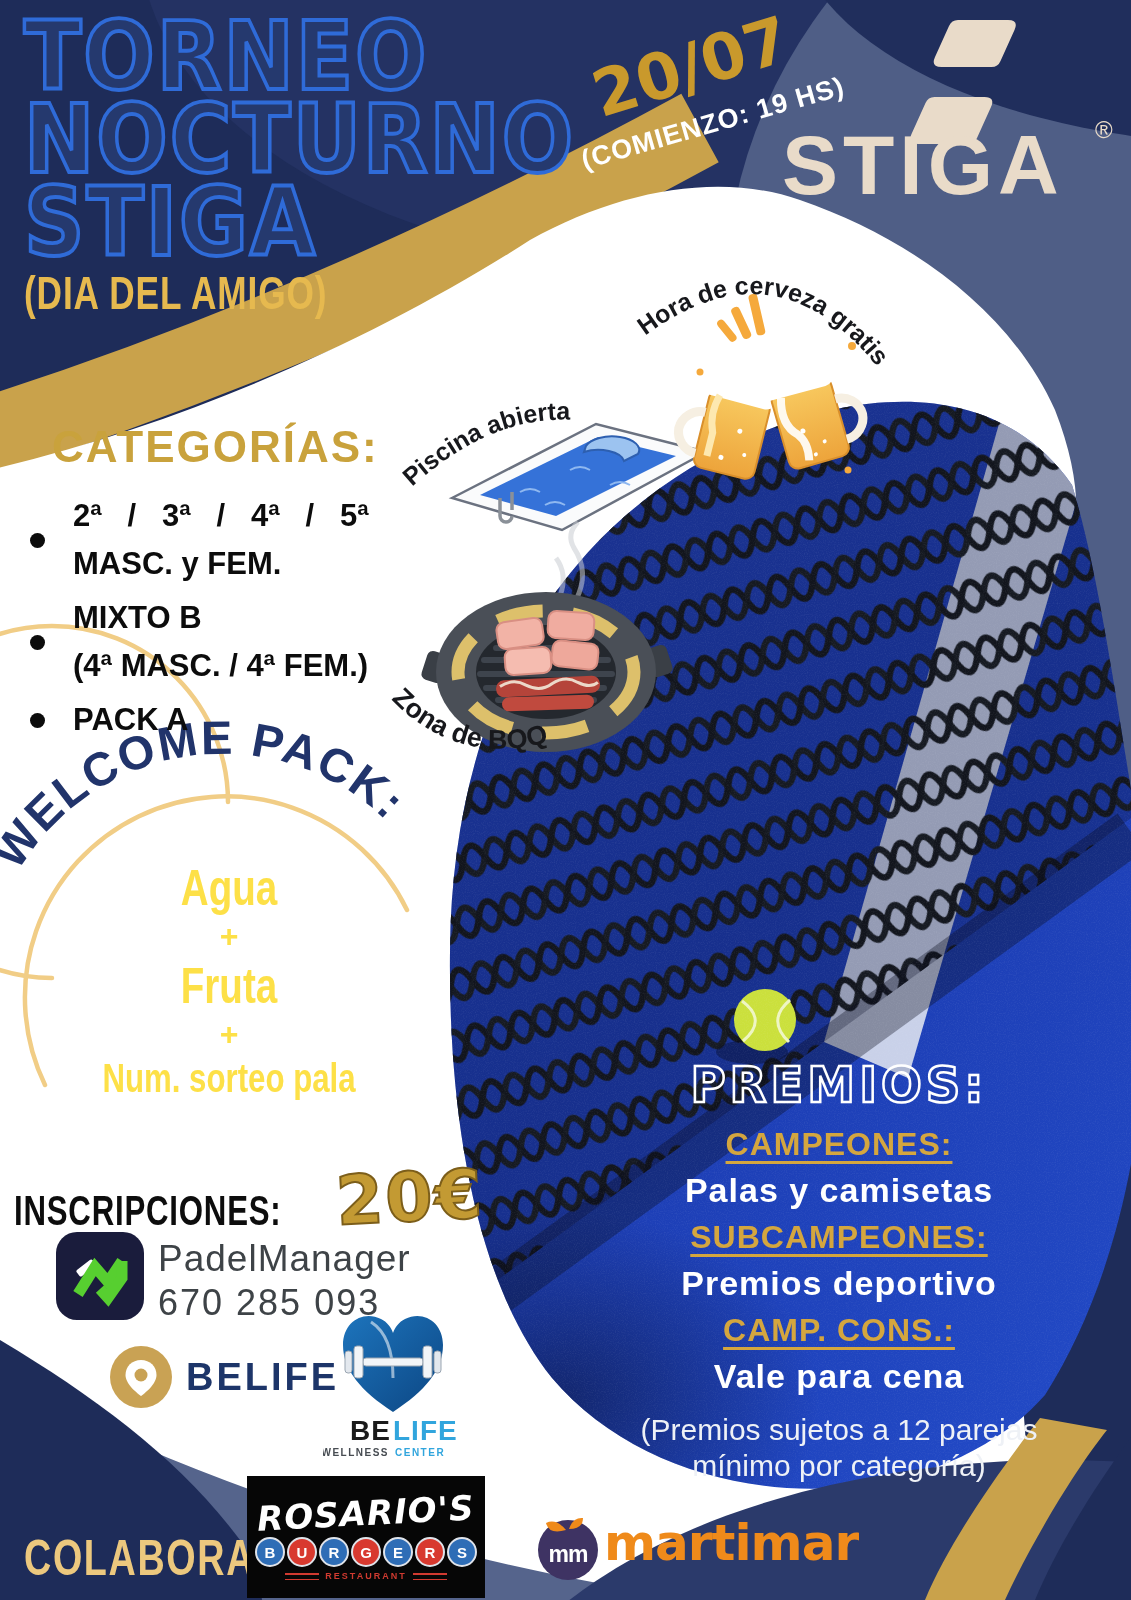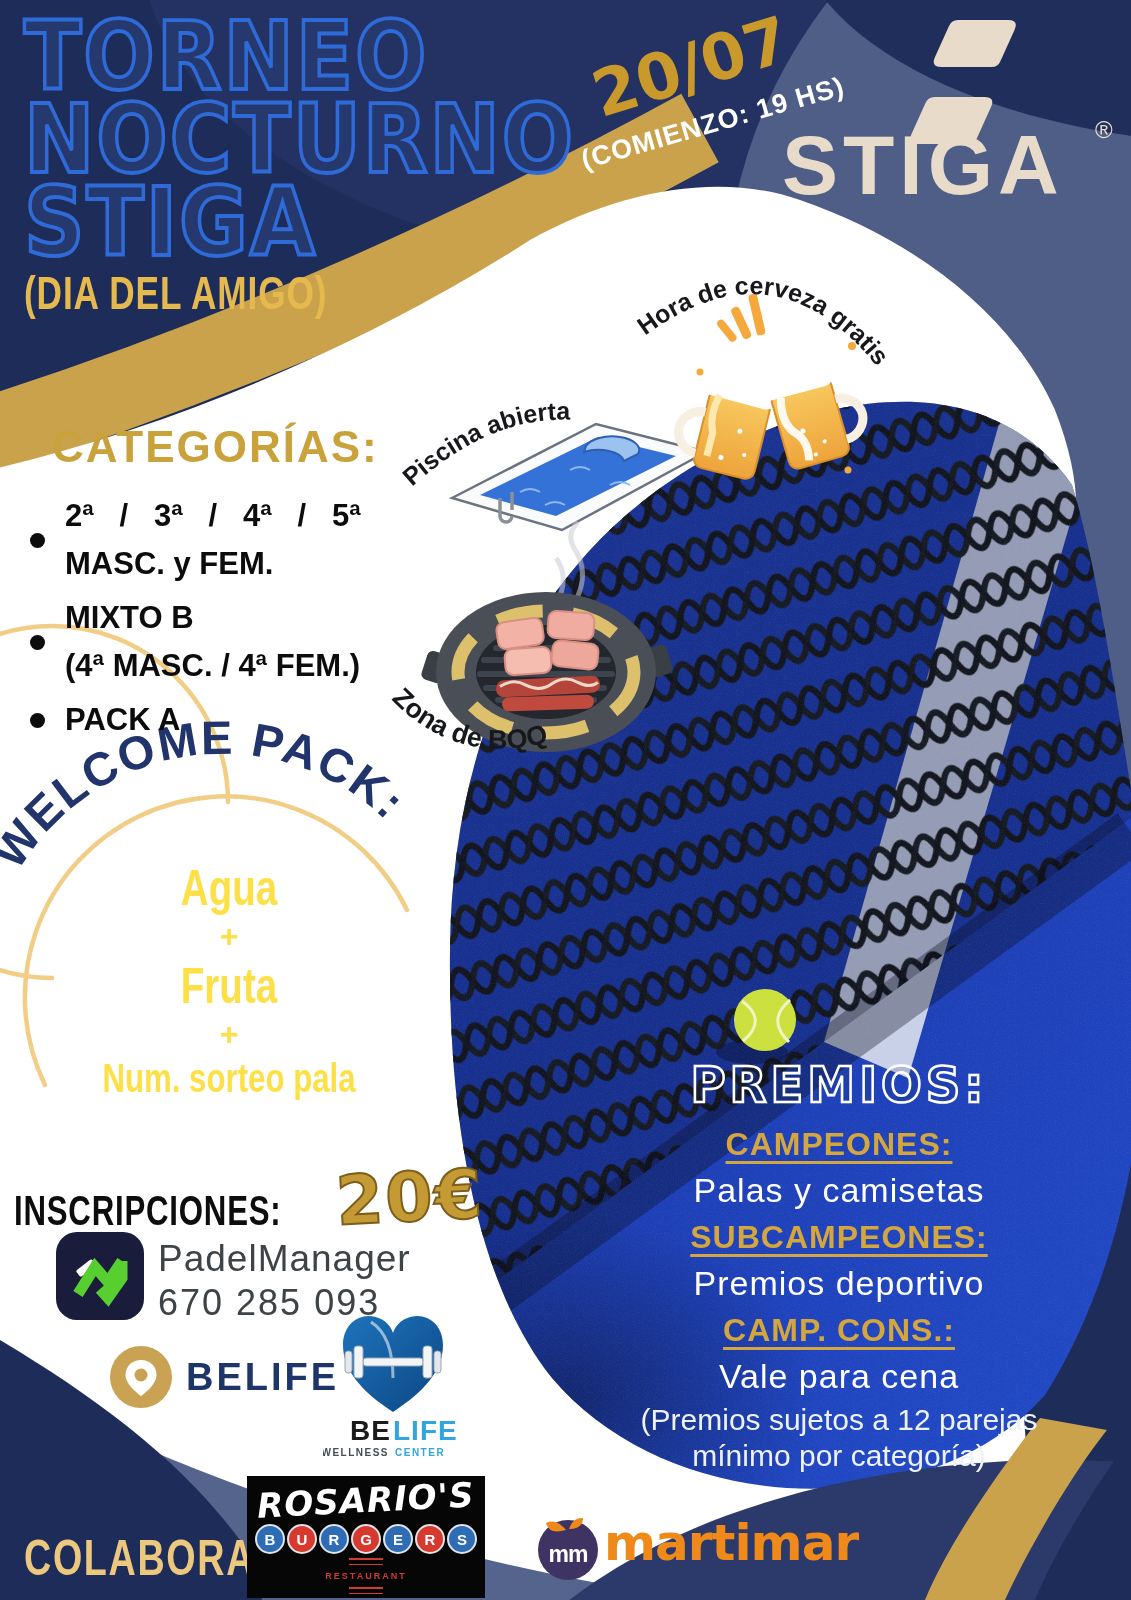--- a/index.html
+++ b/index.html
@@ -17,21 +17,21 @@
     letter-spacing:1px;transform:scale(.84,1.12);transform-origin:left top;white-space:nowrap;}
 
   .date{left:566px;top:30px;width:250px;text-align:center;transform:rotate(-17deg);
     font-family:"DejaVu Sans",sans-serif;font-size:64px;font-weight:bold;color:#c9992c;}
   .comienzo{left:538px;top:108px;width:350px;text-align:center;transform:rotate(-16deg);
     font-size:27px;font-weight:bold;color:#ffffff;letter-spacing:1px;white-space:nowrap;}
 
   
   .categories{left:30px;top:422px;width:440px;color:#0c0c0c;}
   .cat-h{font-size:44px;font-weight:bold;color:#c9a23c;letter-spacing:2px;margin:0 0 20px 22px;}
-  .cat-item{display:flex;align-items:center;gap:20px;margin-bottom:6px;}
+  .cat-item{display:flex;align-items:center;gap:28px;margin-bottom:6px;}
   .dot{flex:0 0 15px;width:15px;height:15px;border-radius:50%;background:#0c0c0c;}
   .cat-lines{font-size:31px;font-weight:bold;line-height:1.55;}
   .cat-line{white-space:pre;}
   .cat-line:empty{display:none;}
 
   
   .welcome-items{left:40px;top:860px;width:378px;text-align:center;color:#fde047;}
   .wi-big{font-size:47px;font-weight:bold;transform:scale(.82,1.06);margin:0;}
   .wi-plus{font-size:32px;font-weight:bold;margin:3px 0;}
   .wi-med{font-size:39px;font-weight:bold;transform:scale(.8,1.06);white-space:nowrap;margin:2px 0 0 0;}
@@ -44,35 +44,35 @@
   .padel-name{left:158px;top:1238px;font-size:37px;color:#3e4347;letter-spacing:1px;}
   .padel-phone{left:158px;top:1282px;font-size:36px;color:#3e4347;letter-spacing:2px;}
   .venue-label{left:186px;top:1356px;font-size:38px;font-weight:bold;color:#1d3569;letter-spacing:3px;}
 
   
   .premios{left:558px;top:1056px;width:562px;text-align:center;}
   .prem-h{font-family:"DejaVu Sans",sans-serif;font-size:48px;font-weight:bold;letter-spacing:4px;
     color:rgba(30,45,90,.15);-webkit-text-stroke:2.5px #ffffff;margin:0 0 14px 0;transform:scaleY(1.05);}
   .prem-label{font-size:32px;font-weight:bold;color:#d4a63f;letter-spacing:1px;margin-top:9px;
     text-decoration:underline;text-decoration-thickness:3px;text-underline-offset:6px;}
-  .prem-prize{font-size:34px;font-weight:normal;color:#ffffff;letter-spacing:1px;margin-top:8px;}
-  .prem-note{font-size:30px;color:#eef1f6;margin-top:6px;line-height:1.2;font-weight:normal;}
+  .prem-prize{font-size:34px;font-weight:bold;color:#ffffff;letter-spacing:1px;margin-top:8px;}
+  .prem-note{font-size:30px;color:#eef1f6;margin-top:16px;line-height:1.2;font-weight:normal;}
 
   
   .colabora{left:24px;top:1528px;font-size:46px;font-weight:bold;color:#ecc87e;letter-spacing:2px;
     transform:scale(.82,1.1);transform-origin:left top;white-space:nowrap;}
   .rosarios{left:247px;top:1476px;width:238px;height:122px;background:#060606;display:flex;
     flex-direction:column;align-items:center;justify-content:center;gap:4px;}
   .ros-name{color:#ffffff;font-size:34px;font-weight:bold;font-style:italic;letter-spacing:1px;
     font-family:"DejaVu Sans",sans-serif;transform:rotate(-3deg);}
   .burgers{display:flex;gap:2px;}
   .b-circle{width:26px;height:26px;border-radius:50%;display:flex;align-items:center;justify-content:center;
     color:#fff;font-size:15px;font-weight:bold;border:2px solid #dfe3ea;}
   .b-blue{background:#2e6db6;} .b-red{background:#d8392f;}
-  .ros-rest{color:#d03a30;font-size:9px;font-weight:bold;letter-spacing:2px;display:flex;align-items:center;gap:6px;flex-direction:column;}
+  .ros-rest{color:#d03a30;font-size:9px;font-weight:bold;letter-spacing:2px;display:flex;align-items:center;gap:6px;}
   .dash{width:34px;height:4px;border-top:2px solid #d03a30;border-bottom:1px solid #d03a30;}
   .martimar-word{left:604px;top:1514px;font-family:"DejaVu Sans",sans-serif;font-size:50px;
     font-weight:bold;color:#ef8a1a;letter-spacing:-1px;}
 </style>
 </head>
 <body>
 
 <div id="poster">
 
   <svg class="abs" style="left:0;top:0" width="1131" height="1600" viewBox="0 0 1131 1600">

